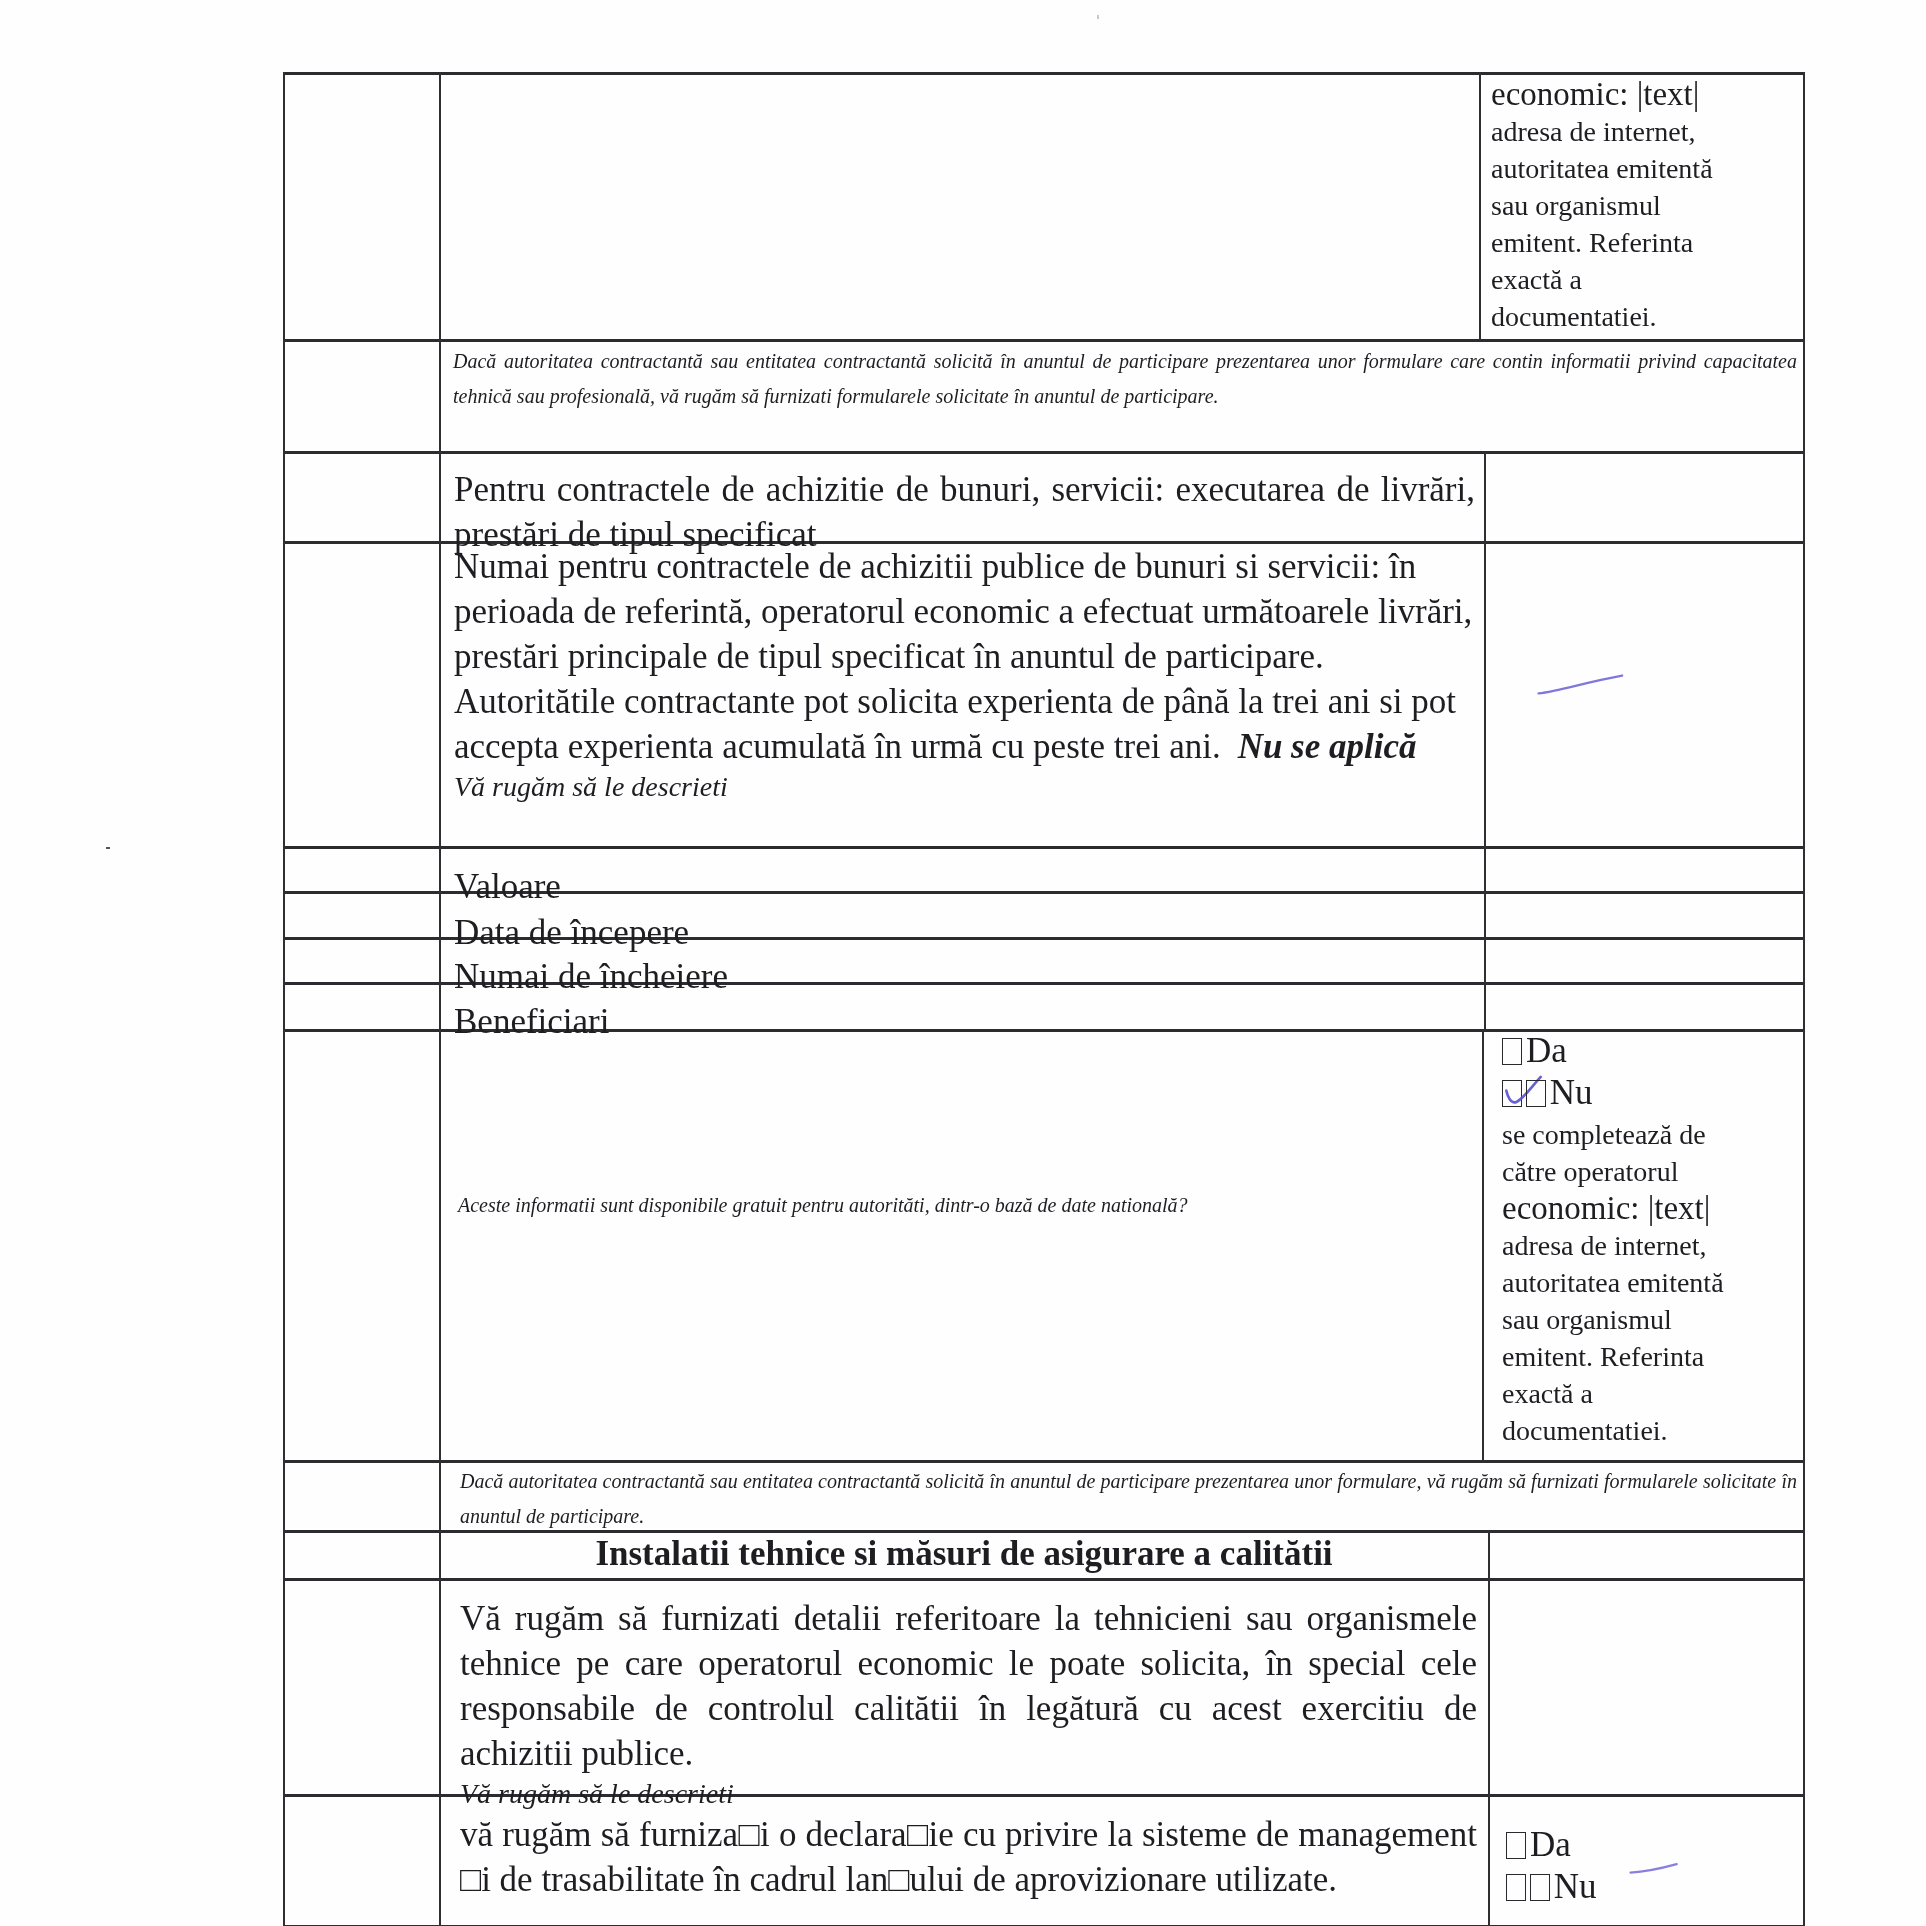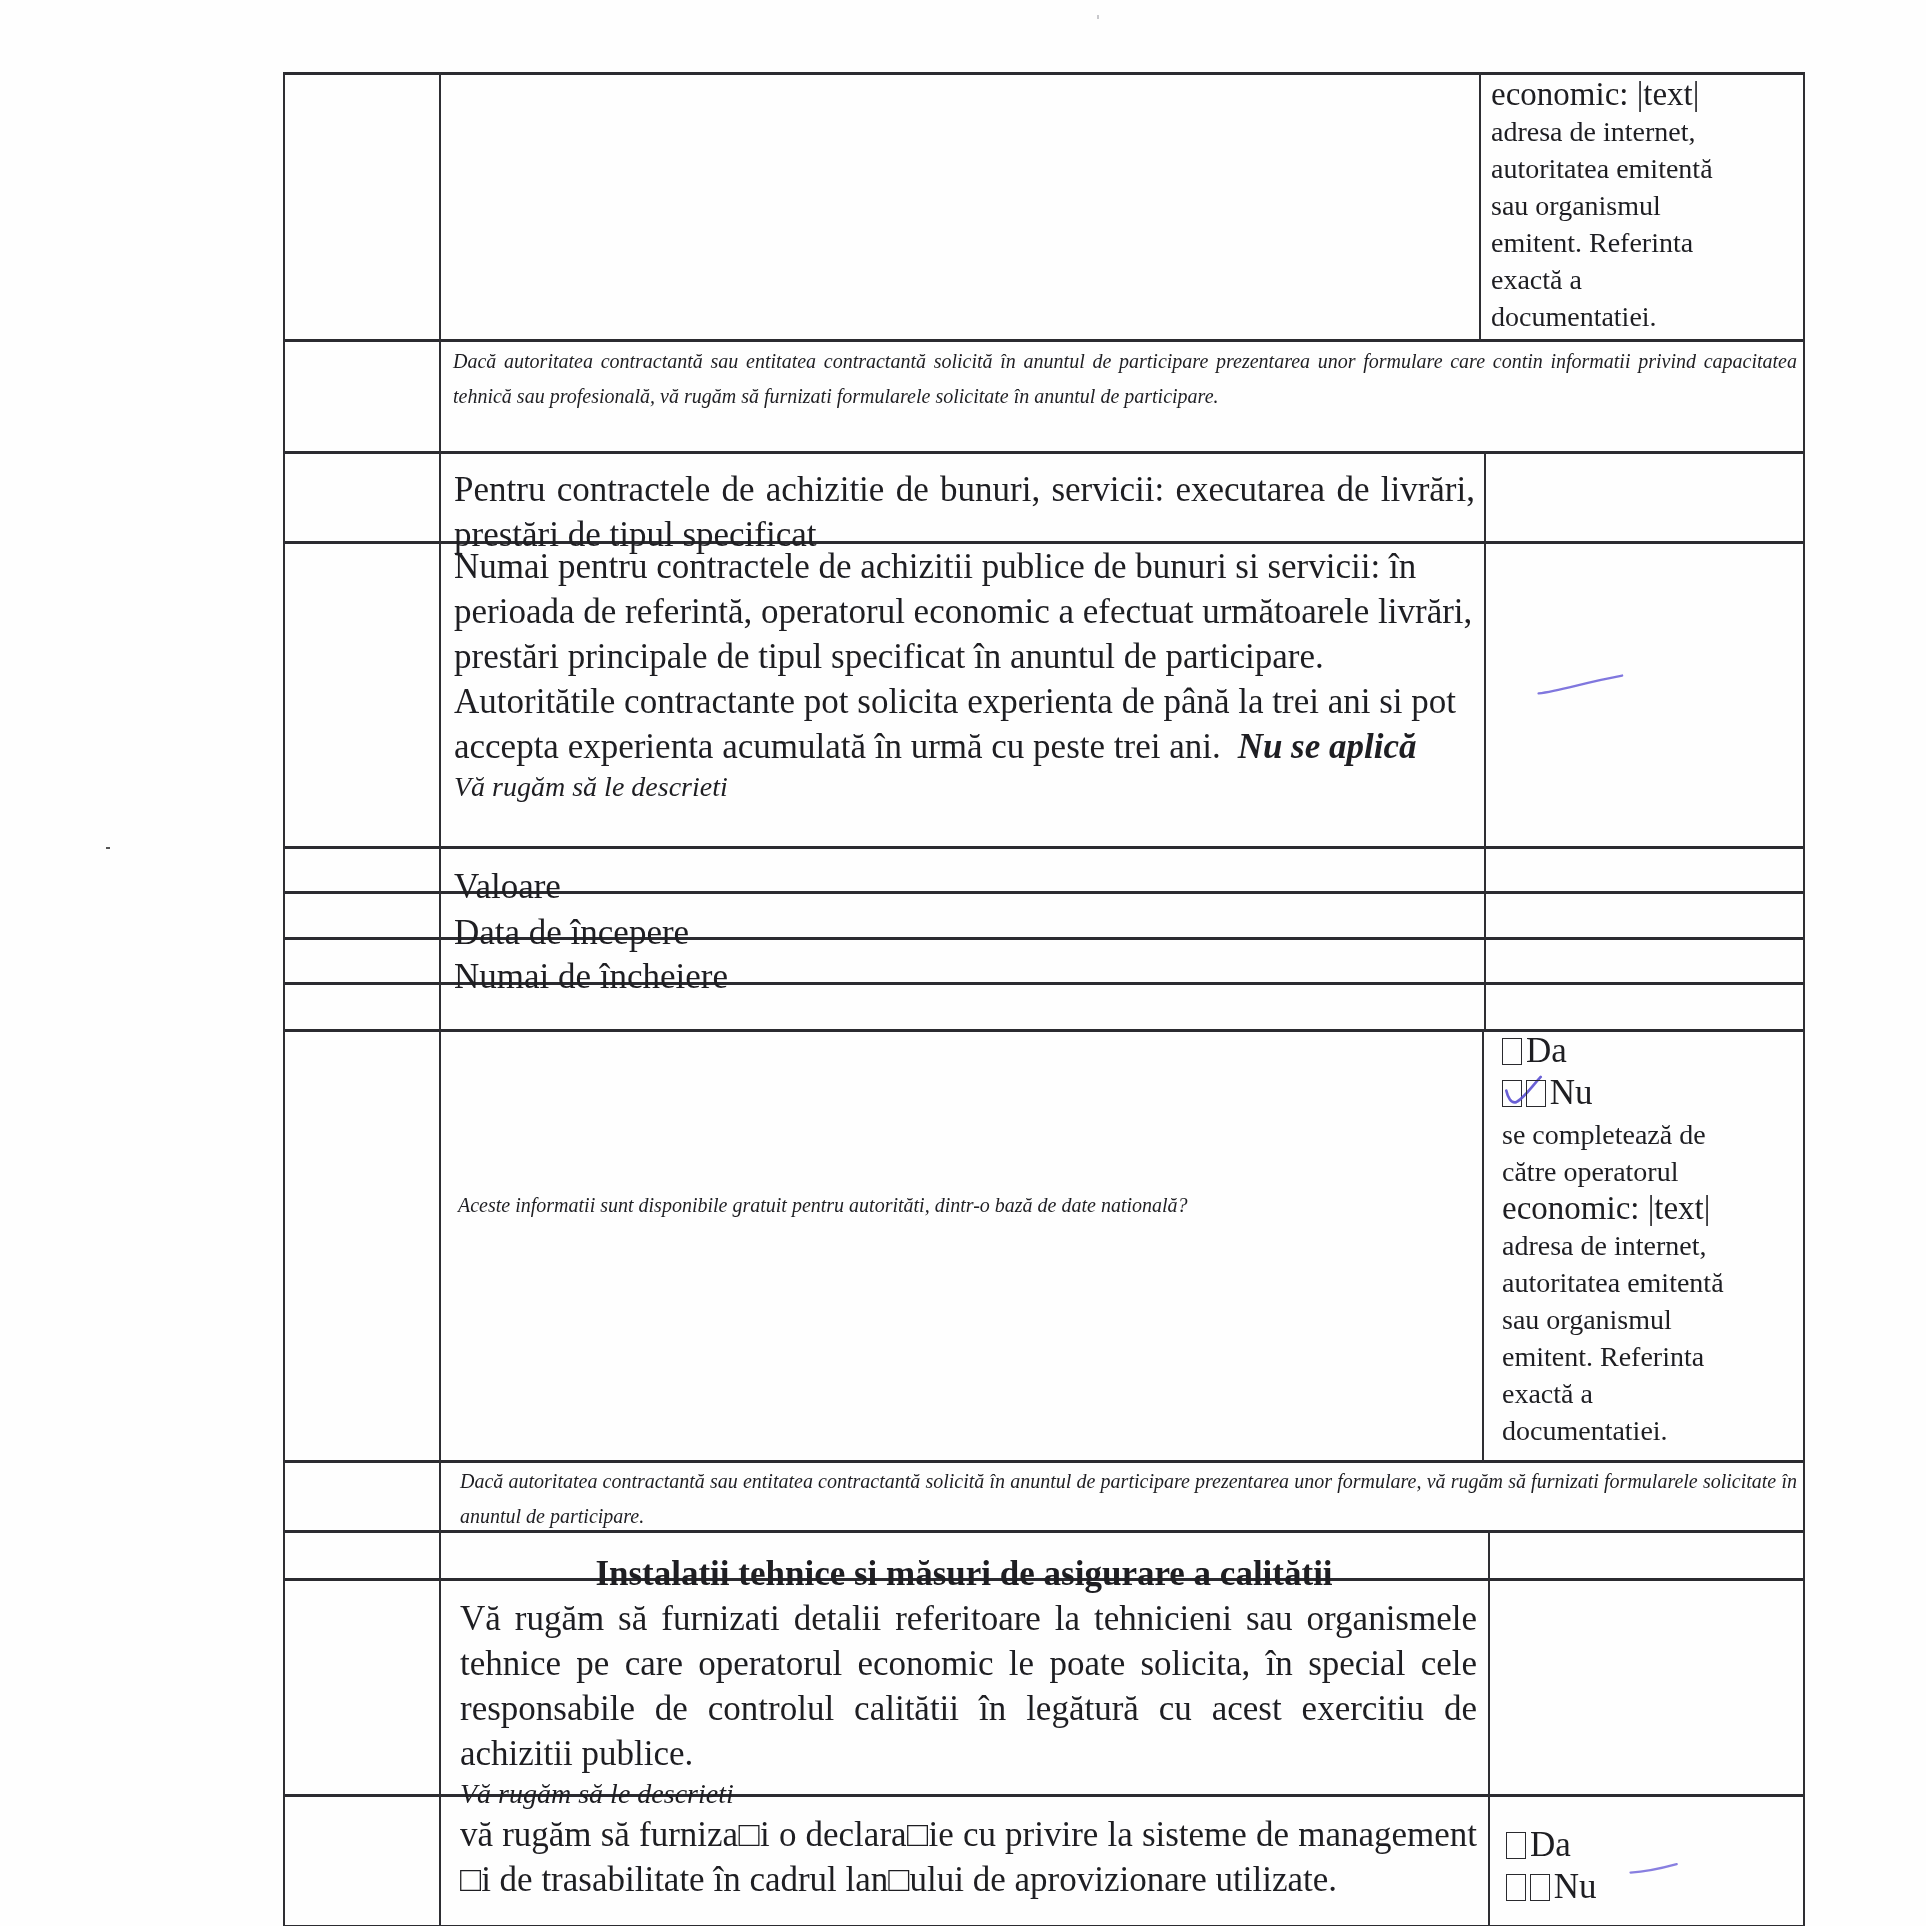--- a/index.html
+++ b/index.html
@@ -10,21 +10,21 @@
   .scan-dot { position:absolute; width:3.9px; height:1.5px; background:#555; }
 
   .hline { position:absolute; height:2.7px; background:#2b2b30; }
   .vline { position:absolute; width:1.9px; background:#2e2e33; }
 
   .cell { position:absolute; box-sizing:border-box; }
   .txt-body { font-size:35px; line-height:45px; text-align:justify; text-align-last:left;margin-top:12px; }
   .txt-italic-small { font-style:italic; font-size:20px; line-height:35px; text-align:justify; text-align-last:left; }
   .txt-italic-note { font-style:italic; font-size:28px; line-height:31px; }
   .txt-right { font-size:28px; line-height:37px; }
-  .txt-heading { font-weight:bold; font-size:35px; line-height:42px; text-align:center;margin-top:20px; }
+  .txt-heading { font-weight:bold; font-size:35px; line-height:42px; text-align:center; }
   .bold-italic { font-weight:bold; font-style:italic; }
 
   .cb-line { display:flex; align-items:center; gap:3.9px; font-size:35px; line-height:42px; }
   .box { display:inline-block; width:20px; height:27px; border:1.9px solid #2a2a2e; box-sizing:border-box; vertical-align:middle; position:relative; }
   .tick { position:absolute; left:-2.3px; top:-14px; width:42px; height:42px; pointer-events:none; }
   .pen-stroke { position:absolute; pointer-events:none; }
 </style>
 </head>
 <body>
 
@@ -87,20 +87,21 @@
 
   <div class="cell txt-body" style="left:454px; top:852px; width:1021px;">Valoare</div>
   <div class="cell" style="left:1487px; top:850px; width:314px; height:40px;"></div>
 
   <div class="cell txt-body" style="left:454px; top:898px; width:1021px;">Data de începere</div>
   <div class="cell" style="left:1487px; top:894px; width:314px; height:42px;"></div>
 
   <div class="cell txt-body" style="left:454px; top:942px; width:1021px;">Numai de încheiere</div>
   <div class="cell" style="left:1487px; top:940px; width:314px; height:41px;"></div>
 
+  <div class="cell txt-body" style="left:454px; top:987px; width:1021px;">Beneficiari</div>
   <div class="cell" style="left:1487px; top:985px; width:314px; height:42px;"></div>
 
   <div class="cell txt-italic-small" style="left:458px; top:1188px; width:963px; text-align:left;">Aceste informatii sunt disponibile gratuit pentru autorităti, dintr-o bază de date natională?</div>
   <div class="cell" style="left:1502px; top:1030px; width:297px;">
     <div class="cb-line">
       <span class="box"></span>
       <span>Da</span>
     </div>
     <div class="cb-line">
       <span class="box">

